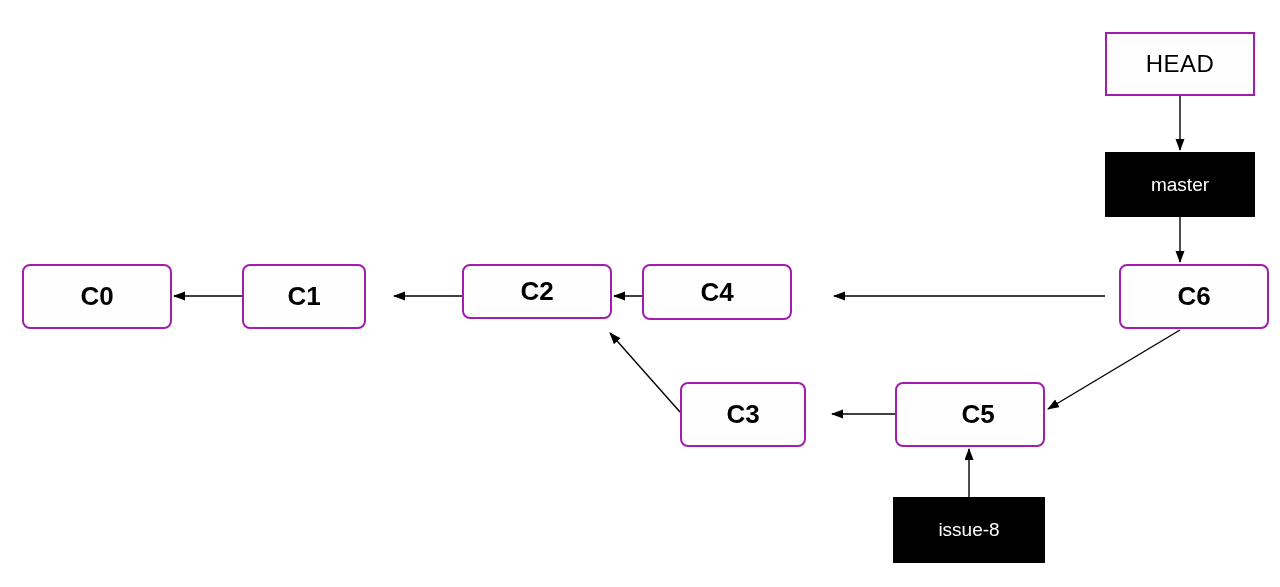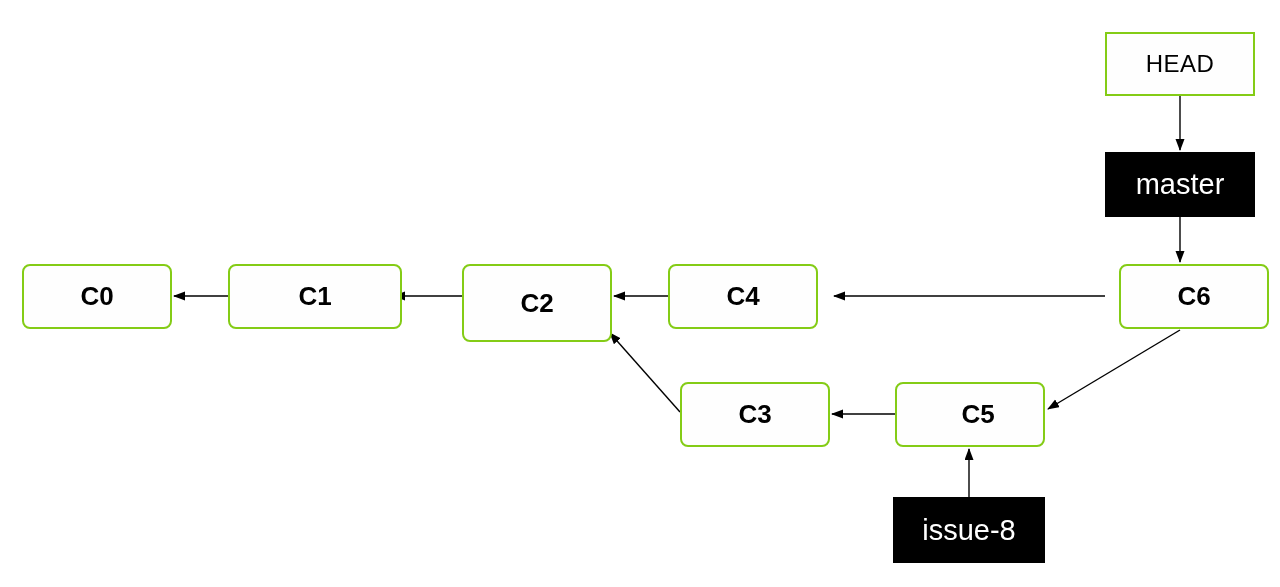--- a/index.html
+++ b/index.html
@@ -22,34 +22,34 @@
     width: 1280px;
     height: 587px;
   }
   .node {
     position: absolute;
     box-sizing: border-box;
     display: flex;
     align-items: center;
     justify-content: center;
     background: #fefefe;
-    border: 2px solid #84cc16;
+    border: 2px solid #a21caf;
     color: #000000;
   }
   .node.commit {
     border-radius: 8px;
     font-weight: bold;
     font-size: 26px;
   }
   .node.branch {
     background: #000000;
     border: none;
     color: #ffffff;
     font-weight: normal;
-    font-size: 29px;
+    font-size: 19px;
   }
   .node.pointer {
     border-radius: 0;
     font-weight: normal;
     font-size: 24px;
     letter-spacing: 0.5px;
   }
 </style>
 </head>
 <body>
@@ -77,33 +77,33 @@
   <div id="nodes-group">
       <div class="node pointer" style="left: 1105px; top: 32px; width: 150px; height: 64px;">
         <span>HEAD</span>
       </div>
       <div class="node branch" style="left: 1105px; top: 152px; width: 150px; height: 65px;">
         <span>master</span>
       </div>
       <div class="node commit" style="left: 1119px; top: 264px; width: 150px; height: 65px;">
         <span>C6</span>
       </div>
-      <div class="node commit" style="left: 668px; top: 264px; width: 150px; height: 65px;">
+      <div class="node commit" style="left: 642px; top: 264px; width: 150px; height: 56px;">
         <span>C4</span>
       </div>
-      <div class="node commit" style="left: 462px; top: 264px; width: 150px; height: 78px;">
+      <div class="node commit" style="left: 462px; top: 264px; width: 150px; height: 55px;">
         <span>C2</span>
       </div>
-      <div class="node commit" style="left: 228px; top: 264px; width: 174px; height: 65px;">
+      <div class="node commit" style="left: 242px; top: 264px; width: 124px; height: 65px;">
         <span>C1</span>
       </div>
       <div class="node commit" style="left: 22px; top: 264px; width: 150px; height: 65px;">
         <span>C0</span>
       </div>
-      <div class="node commit" style="left: 680px; top: 382px; width: 150px; height: 65px;">
+      <div class="node commit" style="left: 680px; top: 382px; width: 126px; height: 65px;">
         <span>C3</span>
       </div>
       <div class="node commit" style="left: 895px; top: 382px; width: 150px; height: 65px; padding-left: 16px;">
         <span>C5</span>
       </div>
       <div class="node branch" style="left: 893px; top: 497px; width: 152px; height: 66px;">
         <span>issue-8</span>
       </div>
     </div>
 </div>

